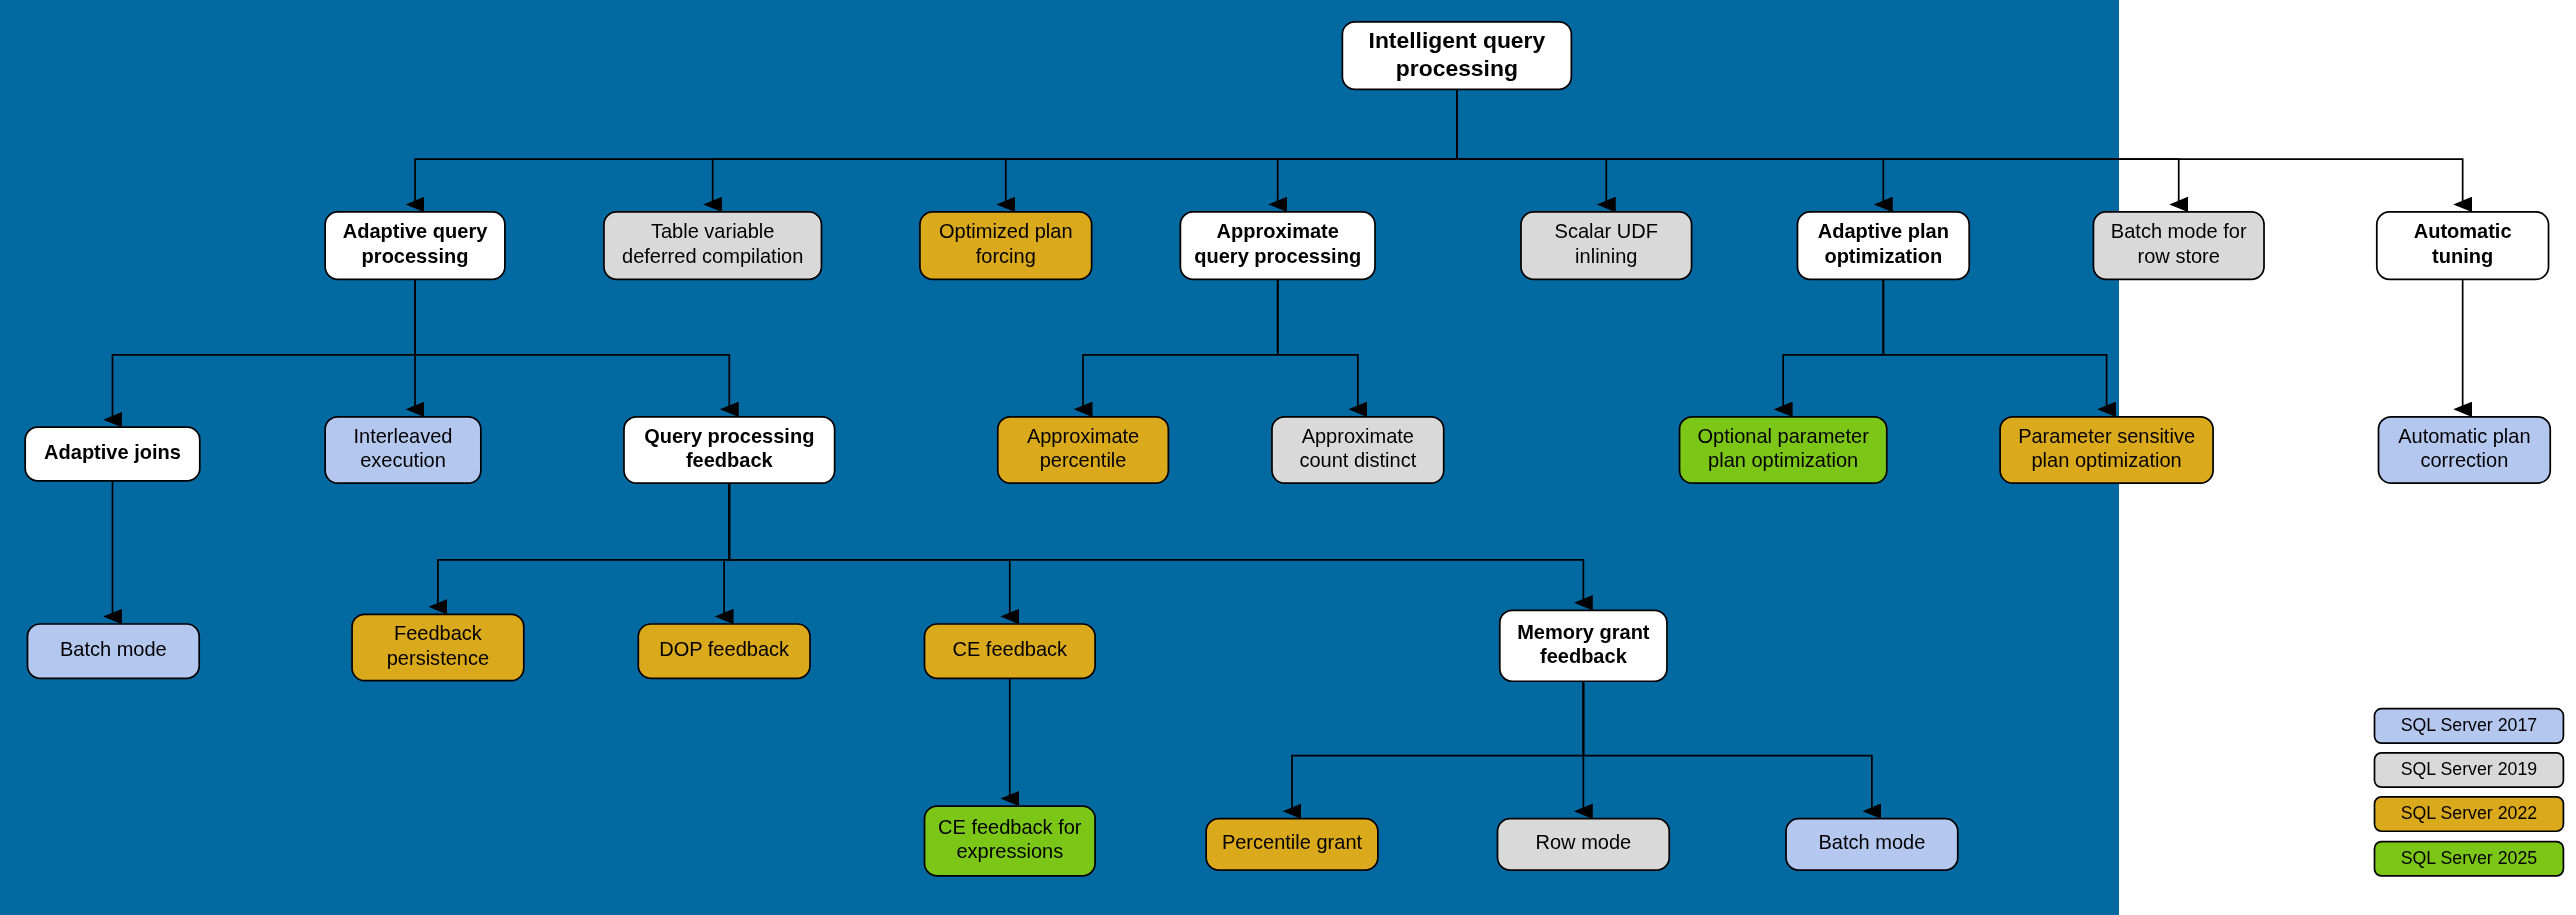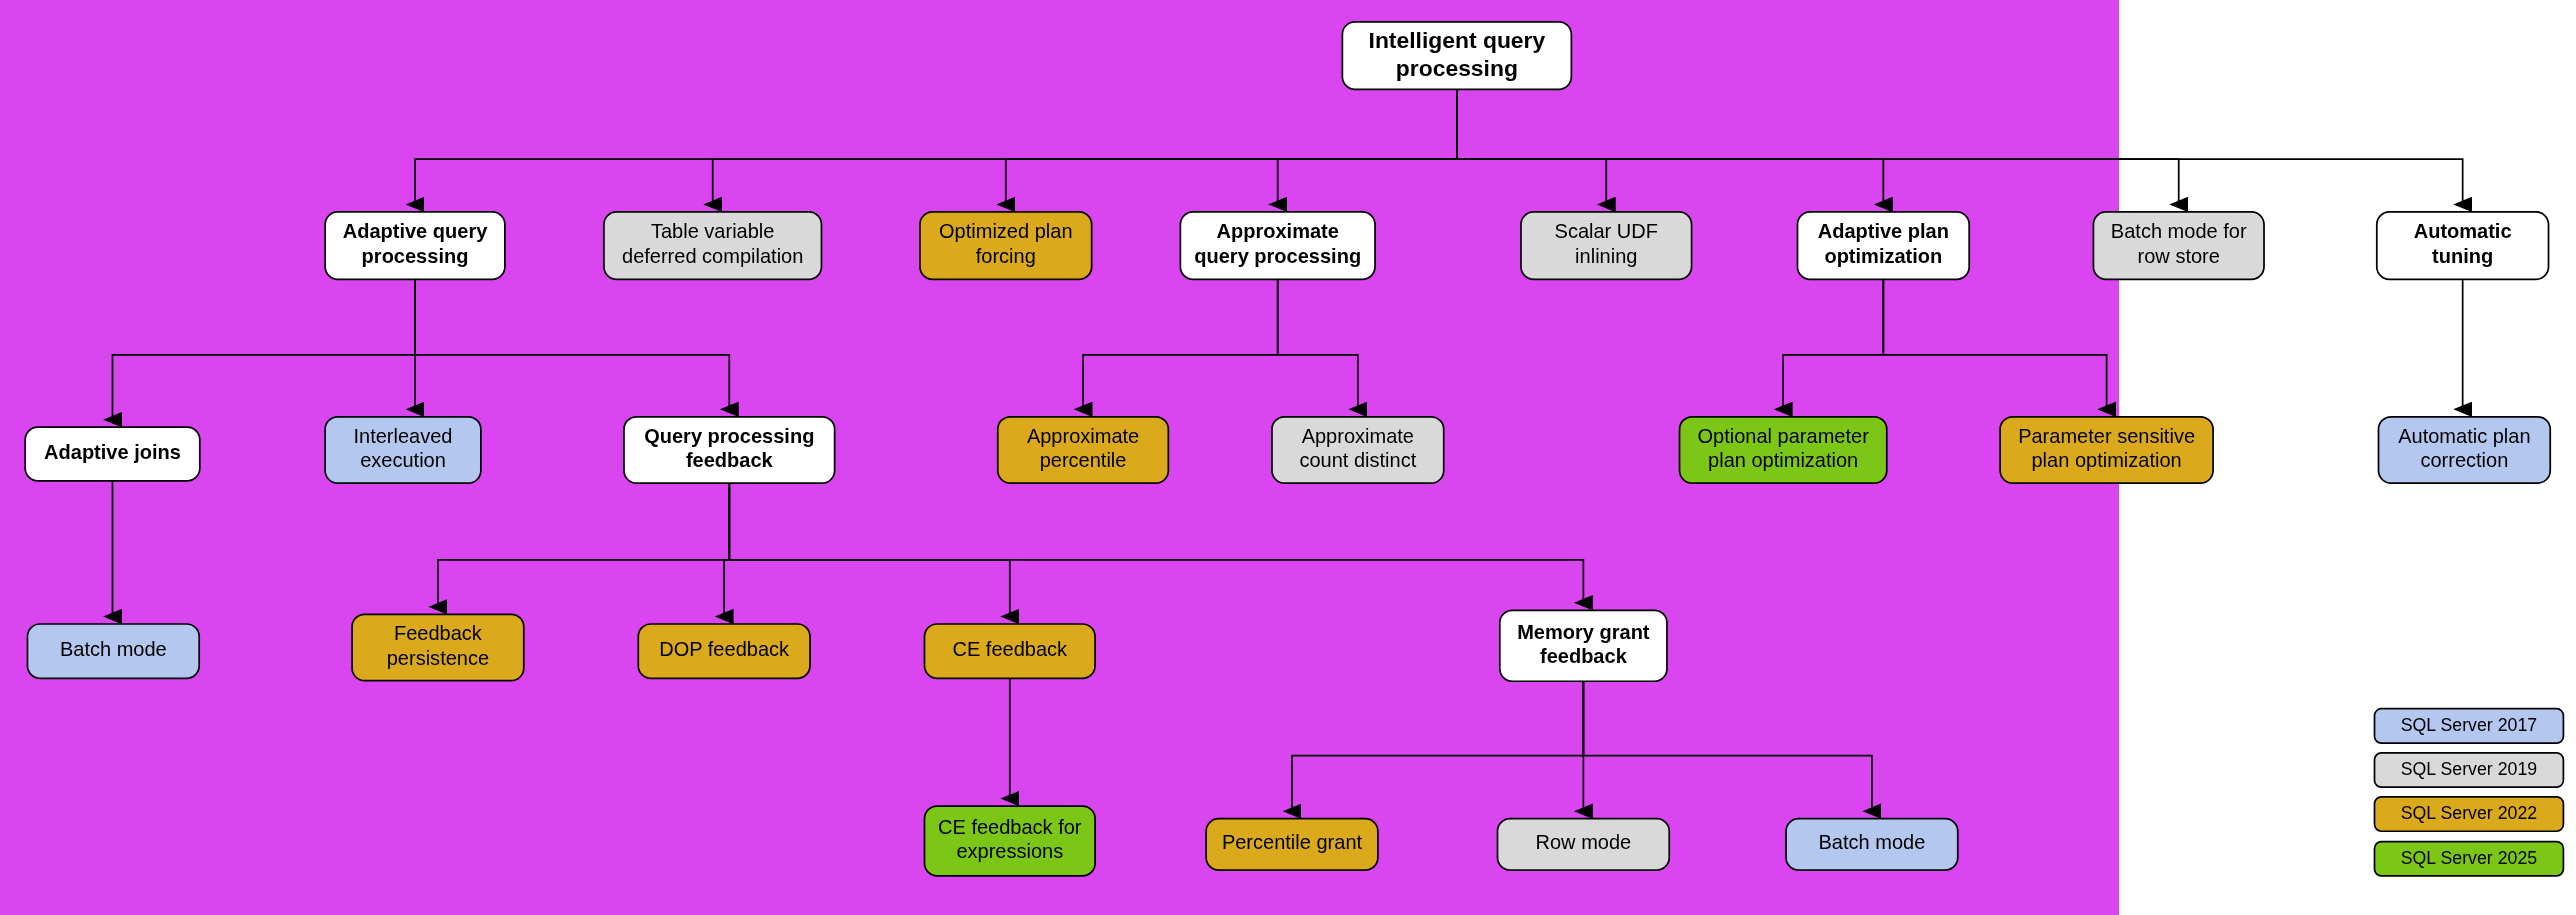--- a/index.html
+++ b/index.html
@@ -4,21 +4,21 @@
 <style>
   html, body {
     margin: 0;
     padding: 0;
     background: #ffffff;
   }
   #canvas-wrap {
     position: relative;
     width: 2119px;
     height: 916px;
-    background: #d946ef;
+    background: #0369a1;
     font-family: "Liberation Sans", sans-serif;
   }
   svg#diagram {
     position: absolute;
     left: 0;
     top: 0;
     width: 2576px;
     height: 916px;
     display: block;
   }

